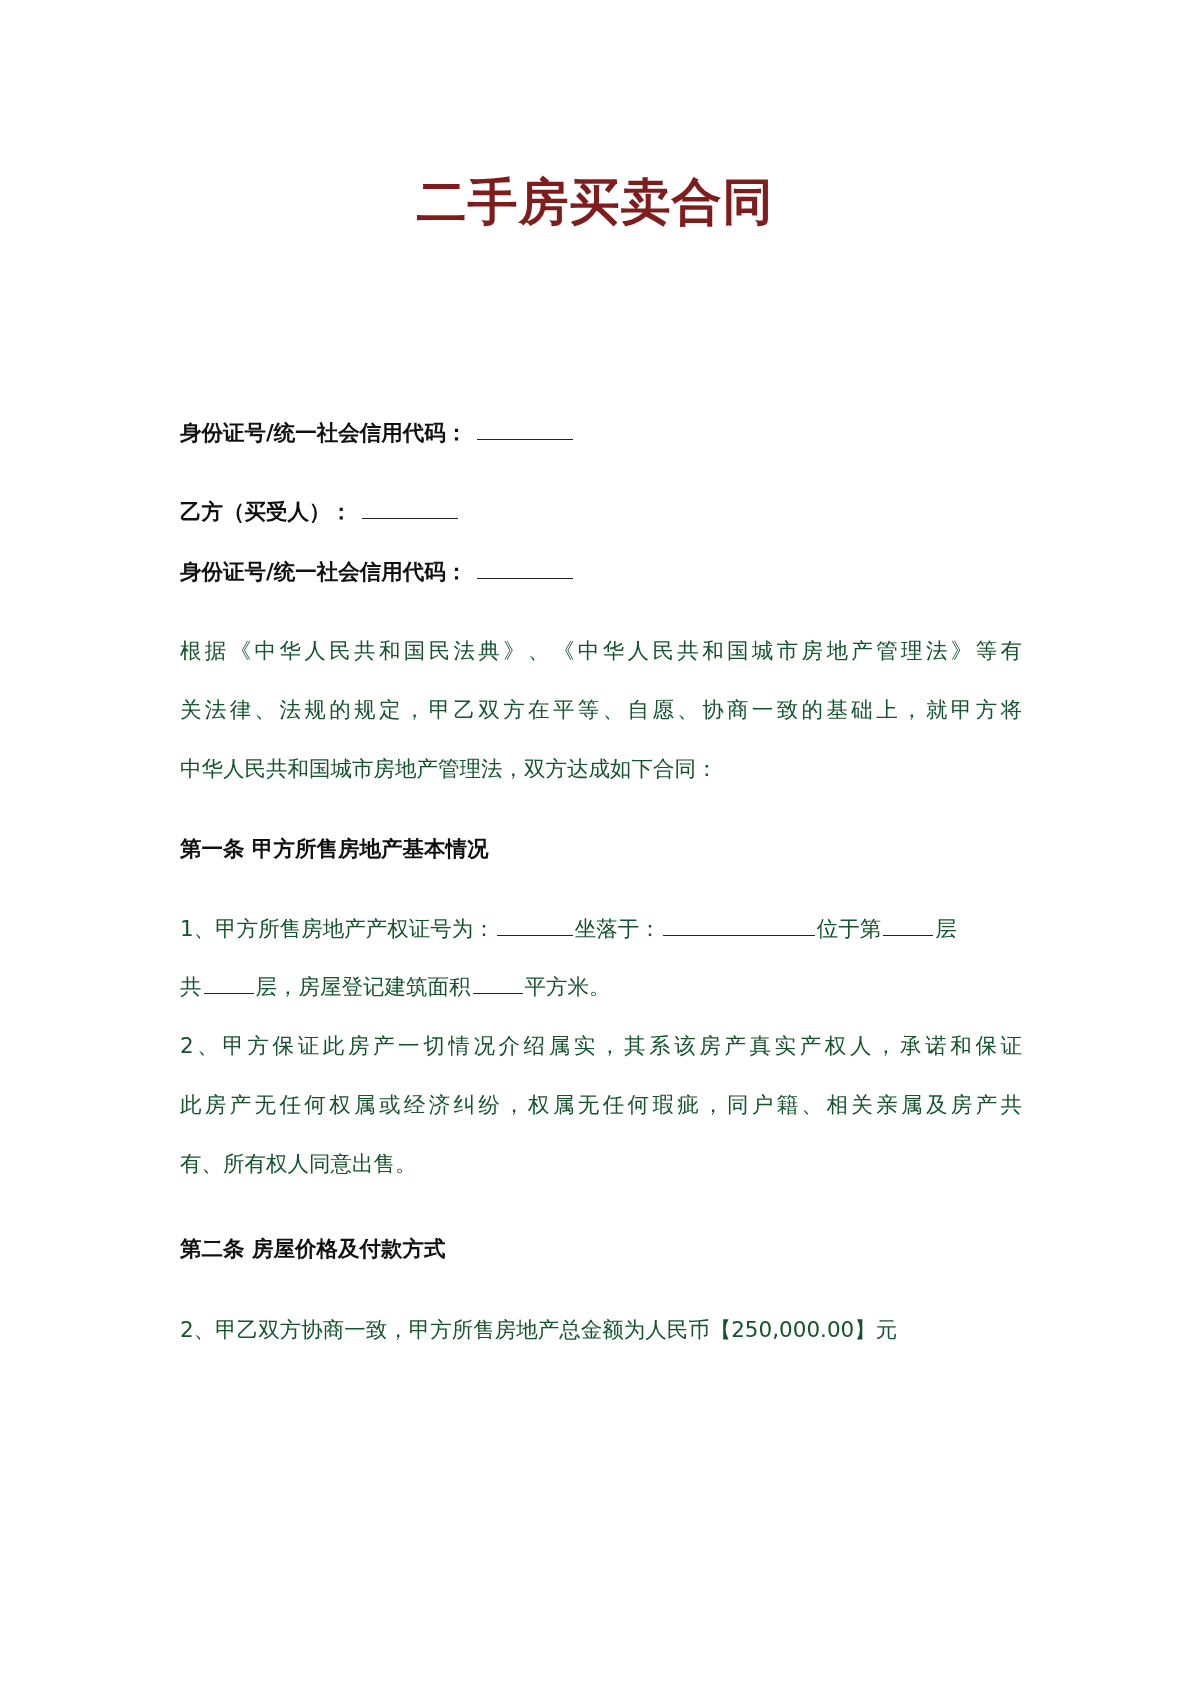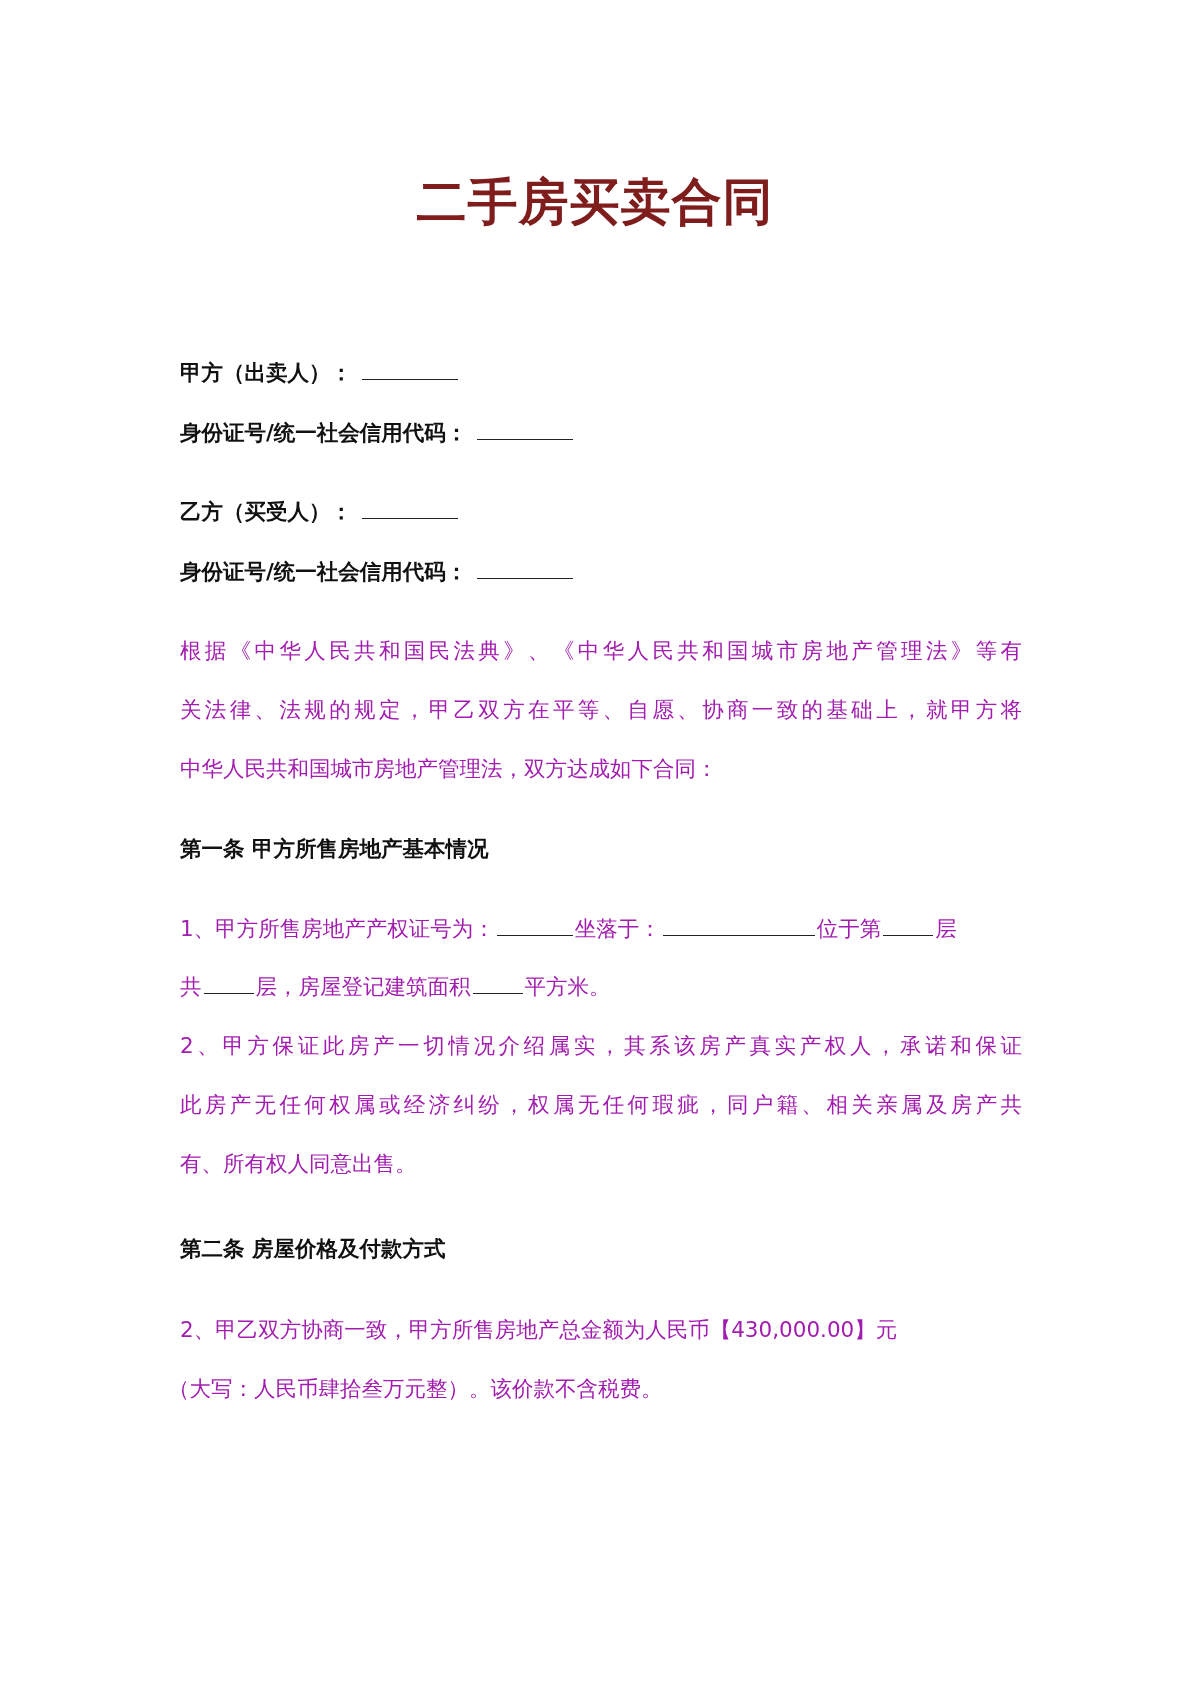--- a/index.html
+++ b/index.html
@@ -35,21 +35,21 @@
       color: #7f1d1d;
       line-height: 60px;
     }
     .line {
       position: absolute;
       left: 180px;
       width: 842px;
       font-size: 21.5px;
       line-height: 30px;
       white-space: nowrap;
-      color: #a21caf;
+      color: #14532d;
     }
     .bold {
       font-weight: bold;
       color: #111111;
     }
     .just {
       text-align: justify;
       text-align-last: justify;
     }
     .blank {
@@ -65,24 +65,20 @@
     .blank.b4 { width: 50px; }
     .label-inline { font-weight: normal; }
   </style>
 </head>
 <body>
 
 <div class="page">
 
   <div class="title">二手房买卖合同</div>
 
-  <div class="line bold" style="top:358px;">
-    <span>甲方（出卖人）：</span>
-    <span class="blank b8"></span>
-  </div>
   <div class="line bold" style="top:418px;">
     <span>身份证号/统一社会信用代码：</span>
     <span class="blank b8"></span>
   </div>
 
   <div class="line bold" style="top:497px;">
     <span>乙方（买受人）：</span>
     <span class="blank b8"></span>
   </div>
   <div class="line bold" style="top:557px;">
@@ -103,17 +99,16 @@
     <span>共</span><span class="blank b4"></span><span>层，房屋登记建筑面积</span><span class="blank b4"></span><span>平方米。</span>
   </div>
 
   <div class="line just" style="top:1031px;">2、甲方保证此房产一切情况介绍属实，其系该房产真实产权人，承诺和保证</div>
   <div class="line just" style="top:1090px;">此房产无任何权属或经济纠纷，权属无任何瑕疵，同户籍、相关亲属及房产共</div>
   <div class="line" style="top:1149px;">有、所有权人同意出售。</div>
 
   <div class="line bold" style="top:1234px;">第二条 房屋价格及付款方式</div>
 
   <div class="line" style="top:1315px;">
-    <span>2、甲乙双方协商一致，甲方所售房地产总金额为人民币</span><span>【430,000.00】</span><span>元</span>
+    <span>2、甲乙双方协商一致，甲方所售房地产总金额为人民币</span><span>【250,000.00】</span><span>元</span>
   </div>
-  <div class="line" style="top:1374px; left:168px;">（大写：人民币肆拾叁万元整）。该价款不含税费。</div>
 
 </div>
 
 </body></html>

